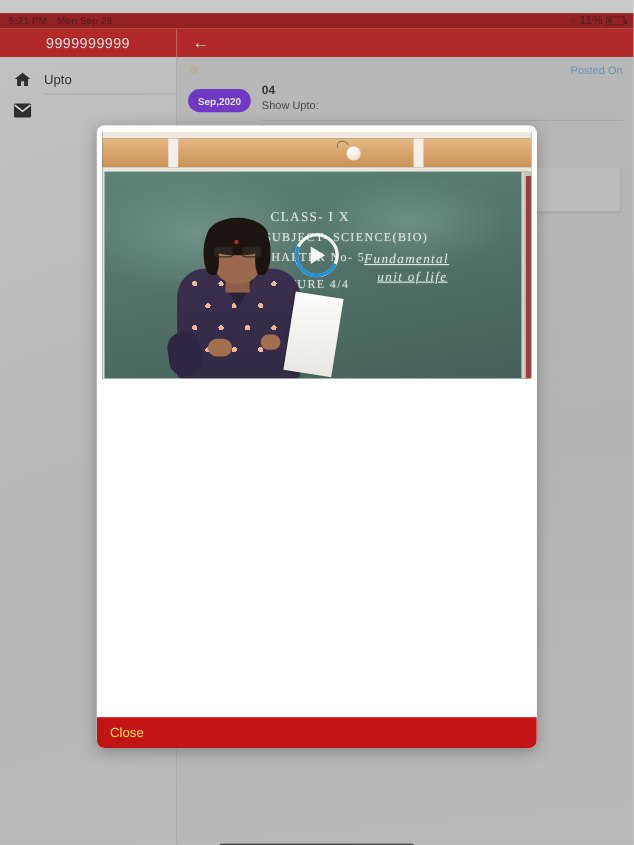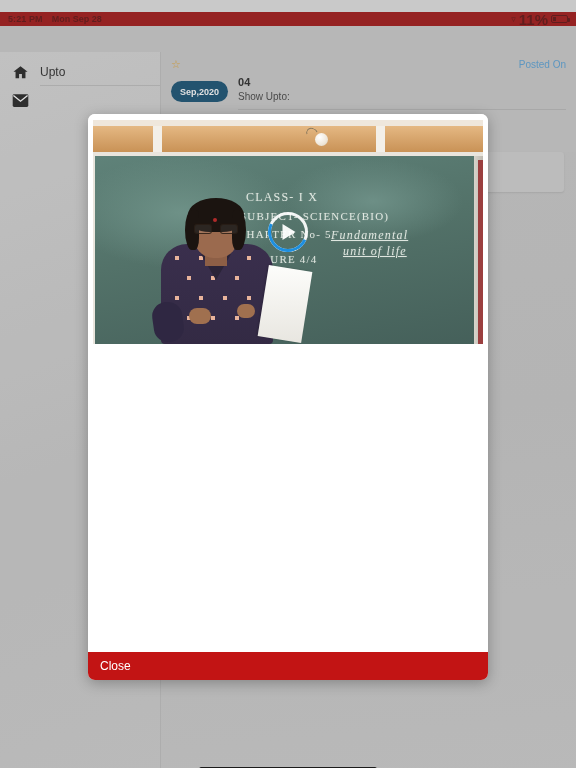--- a/index.html
+++ b/index.html
@@ -26,21 +26,21 @@
     display: flex; align-items: center;
     padding: 0 8px;
   }
   .sb-time { font-weight: bold; letter-spacing: .1px; }
   .sb-date { margin-left: 9px; font-weight: bold; }
   .sb-right {
     margin-left: auto;
     display: flex; align-items: center; gap: 3px;
   }
   .wifi-glyph { font-size: 9px; line-height: 1; display:block; }
-  .sb-batt-pct { font-weight: bold; font-size: 15px; }
+  .sb-batt-pct { font-weight: bold; font-size: 11px; }
   .batt-shell {
     width: 17px; height: 8px;
     border: 1px solid #5a0505;
     border-radius: 2px;
     position: relative;
     display: inline-block;
   }
   .batt-shell::after {
     content: ""; position: absolute;
     right: -3px; top: 2px;
@@ -119,21 +119,21 @@
     height: 16px;
   }
   .star-icon { color: #e0a83c; font-size: 11px; line-height: 1; }
   .posted-on {
     margin-left: auto;
     color: #57a0d6; font-size: 10px;
     cursor: pointer;
   }
   .post-body { display: flex; margin-top: 4px; }
   .month-badge {
-    background: #0c4a6e; color: #fff;
+    background: #6d28d9; color: #fff;
     font-size: 9px; font-weight: bold;
     border-radius: 11px;
     padding: 5px 9px;
     height: 21px;
     display: flex; align-items: center;
     margin-top: 5px;
   }
   .post-texts { margin-left: 10px; flex: 1; }
   .post-title { font-size: 11px; font-weight: bold; color: #222; }
   .post-sub { font-size: 10px; color: #3c3c3c; margin-top: 3px; }
@@ -372,21 +372,21 @@
     border-bottom: 8px solid transparent;
   }
   .modal-body { flex: 1; background: #ffffff; }
   .modal-footer {
     height: 28px;
     background: #c21414;
     display: flex; align-items: center;
     padding-left: 12px;
     cursor: pointer;
   }
-  .close-label { color: #ffffff; font-size: 12px; }
+  .close-label { color: #fde047; font-size: 12px; }
 
   
   .home-indicator {
     position: absolute; bottom: 8px; left: 50%;
     transform: translateX(-50%);
     width: 178px; height: 5px;
     background: #1b1b1b; border-radius: 3px;
   }
 </style>
 </head>
@@ -399,20 +399,28 @@
     <span class="sb-date">Mon Sep 28</span>
     <span class="sb-right">
       <span class="wifi-glyph">▿</span>
       <span class="sb-batt-pct">11%</span>
       <span class="batt-shell">
           <span class="batt-fill"></span>
         </span>
     </span>
   </div>
 
+  <div class="topbar">
+    <div class="topbar-left">
+      <span>9999999999</span>
+    </div>
+    <div class="topbar-right">
+      <span class="back-arrow">←</span>
+    </div>
+  </div>
 
   <div class="sidebar">
 
     <div class="nav-item">
       <span class="nav-icon">
         <svg width="17" height="17" viewBox="0 0 24 24" fill="#1a1a1a">
           <path d="M12 3 2 11h3v9h5v-6h4v6h5v-9h3z"></path>
         </svg>
       </span>
       <span class="nav-label">Upto</span>

